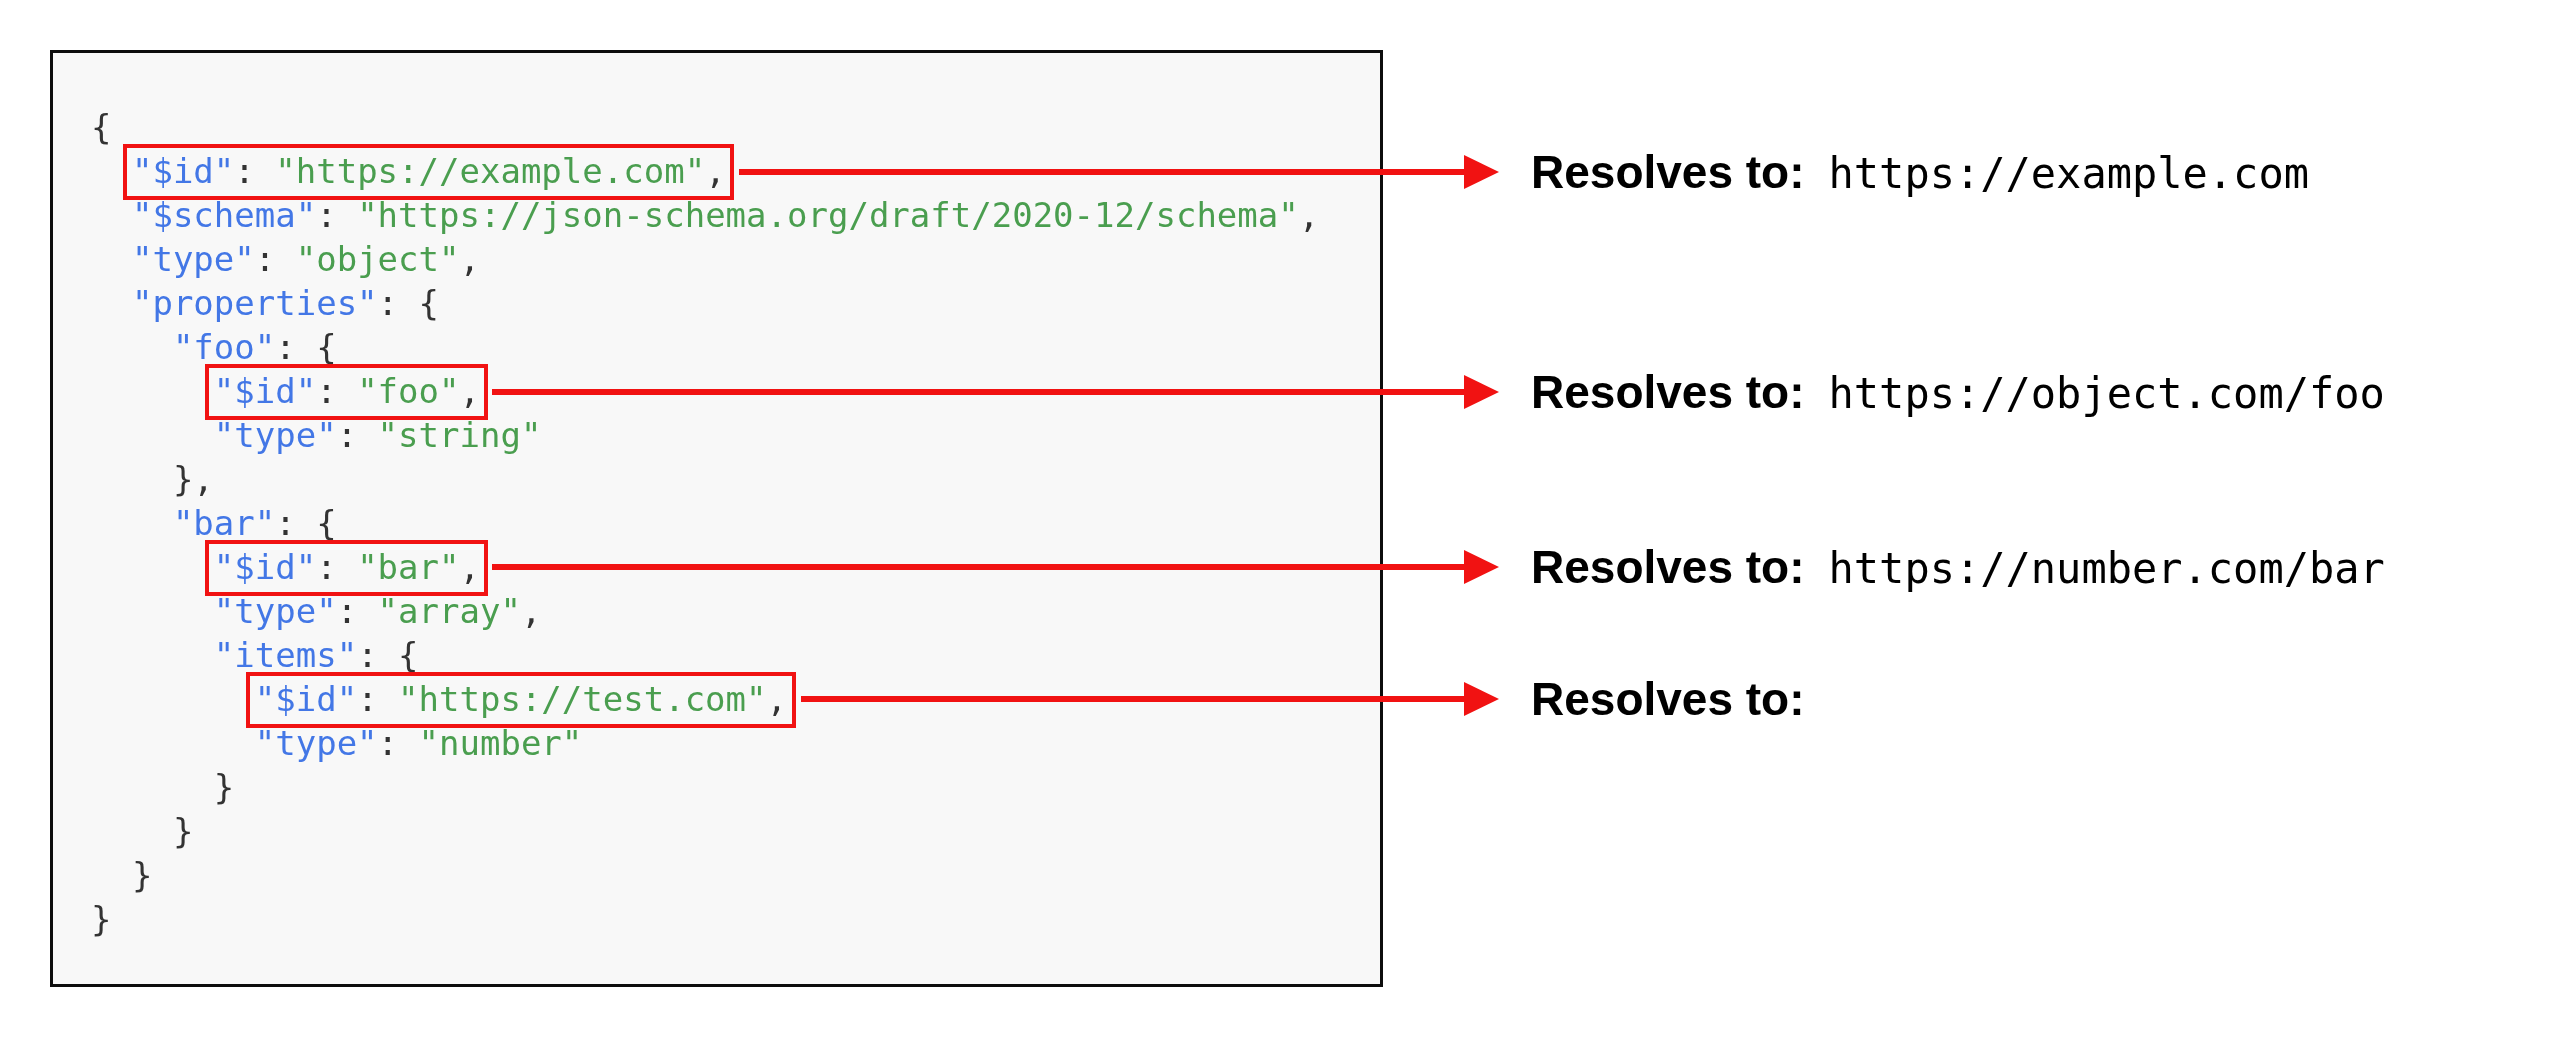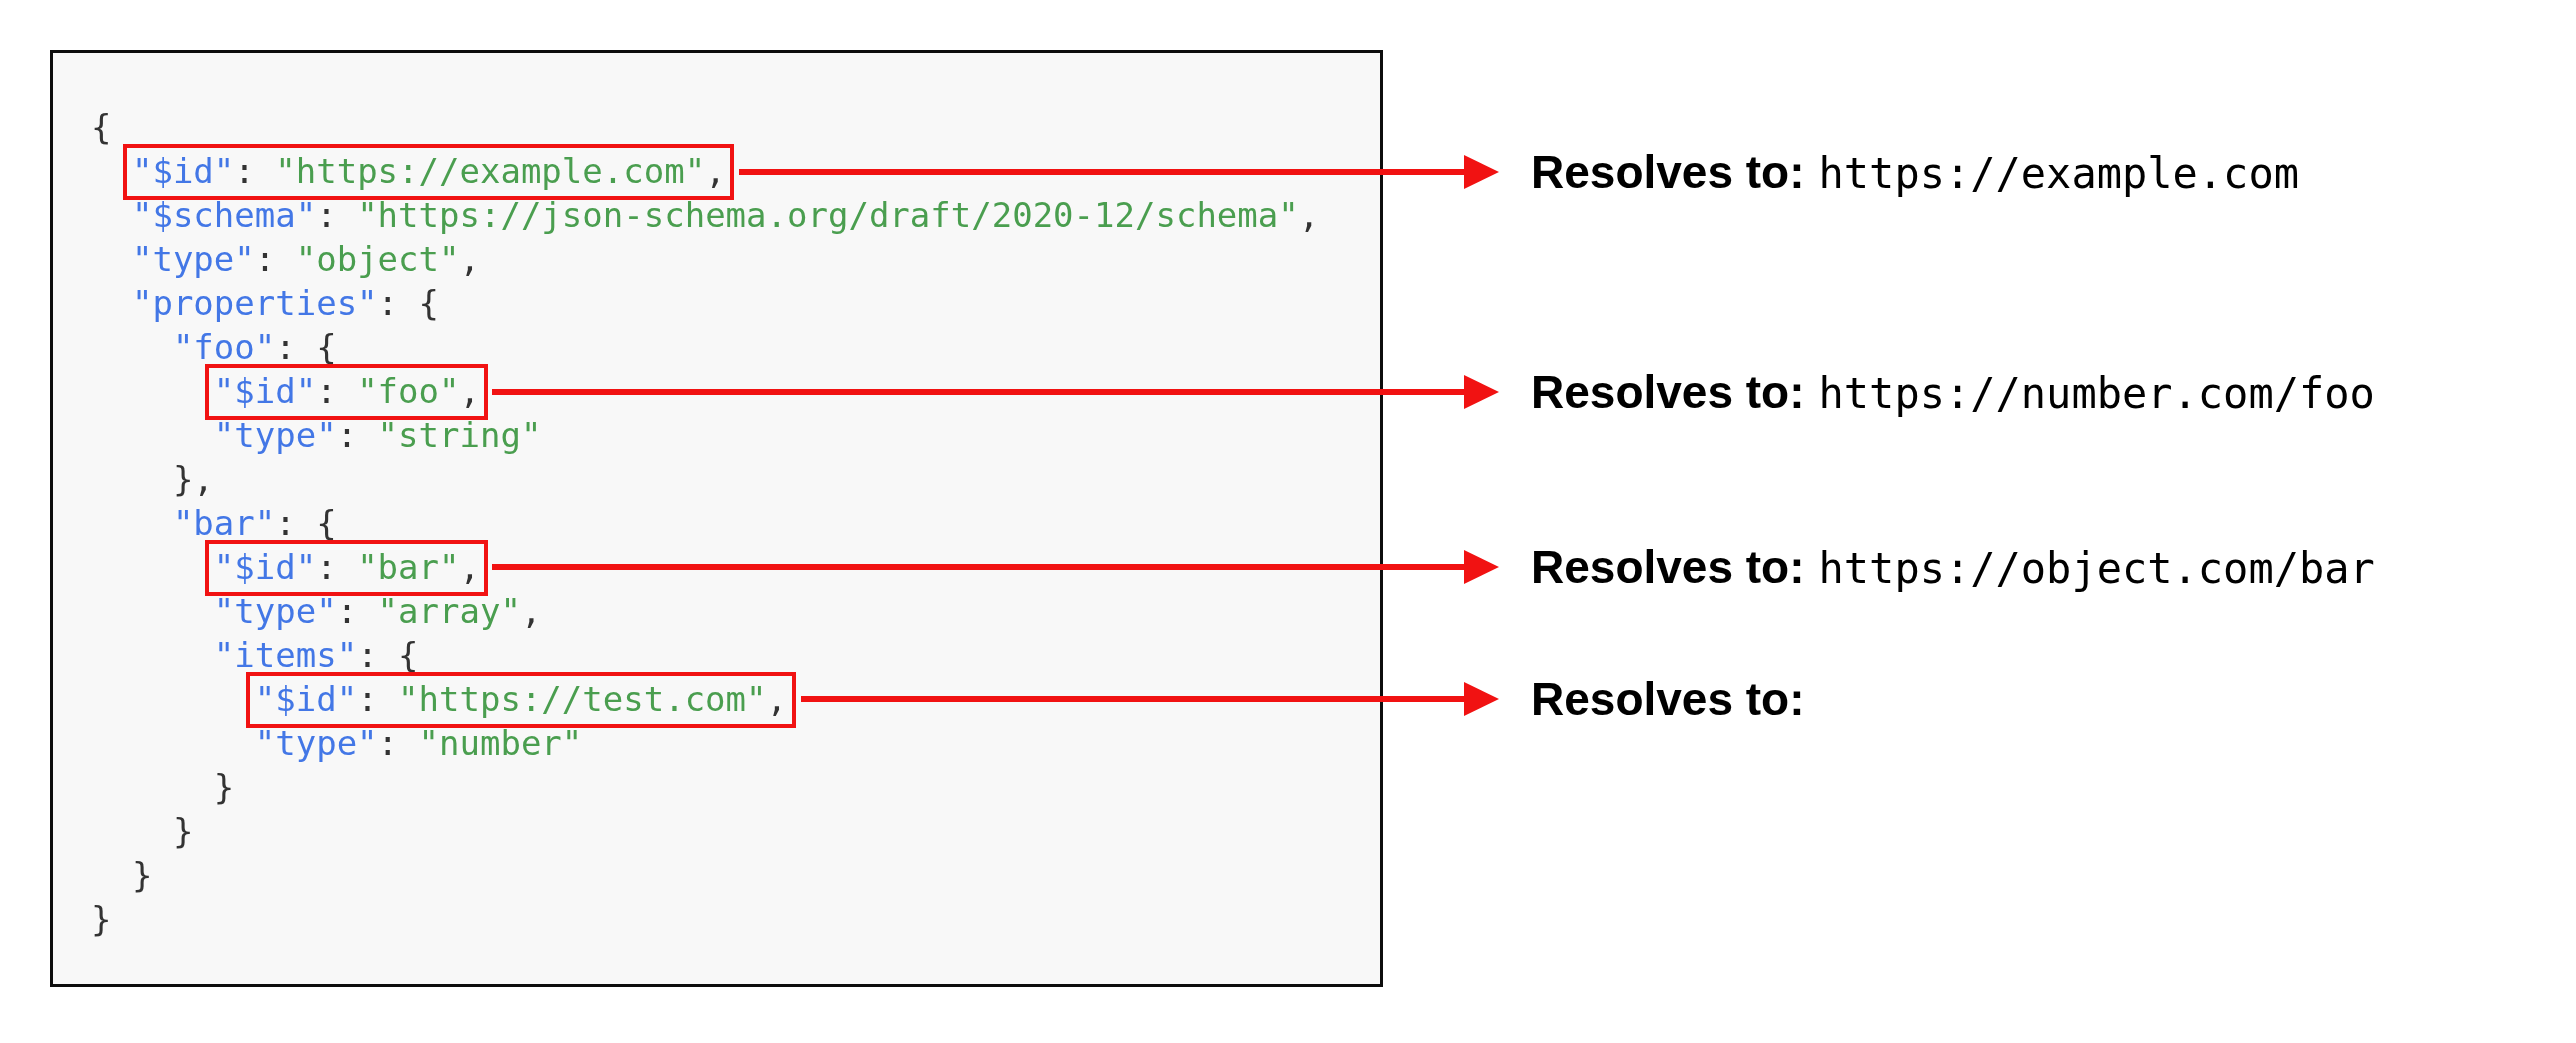--- a/index.html
+++ b/index.html
@@ -50,21 +50,21 @@
     border-left: 35px solid var(--red, #f11212);
     border-top: 17.7px solid transparent;
     border-bottom: 17.7px solid transparent;
   }
   .note {
     position: absolute;
     left: 1531px;
     transform: translateY(-50%);
     display: flex;
     align-items: baseline;
-    gap: 14px;
+    gap: 24px;
     white-space: nowrap;
   }
   .note-label {
     font-family: "Liberation Sans", sans-serif;
     font-weight: 700;
     font-size: 46px;
     color: var(--note, #000000);
   }
   .note-value {
     font-family: "DejaVu Sans Mono", monospace;
@@ -86,28 +86,28 @@
       </div>
       <div class="note" style="top: 172px;">
         <span class="note-label">Resolves to:</span>
         <span class="note-value">https://example.com</span>
       </div>
       <div class="arrow" style="left: 492px; top: 389px; width: 972px;">
         <i class="head"></i>
       </div>
       <div class="note" style="top: 392px;">
         <span class="note-label">Resolves to:</span>
-        <span class="note-value">https://number.com/foo</span>
+        <span class="note-value">https://object.com/foo</span>
       </div>
       <div class="arrow" style="left: 492px; top: 564px; width: 972px;">
         <i class="head"></i>
       </div>
       <div class="note" style="top: 567px;">
         <span class="note-label">Resolves to:</span>
-        <span class="note-value">https://object.com/bar</span>
+        <span class="note-value">https://number.com/bar</span>
       </div>
       <div class="arrow" style="left: 801px; top: 696px; width: 663px;">
         <i class="head"></i>
       </div>
       <div class="note" style="top: 699px;">
         <span class="note-label">Resolves to:</span>
       </div>
     </div>
 </div>
 

